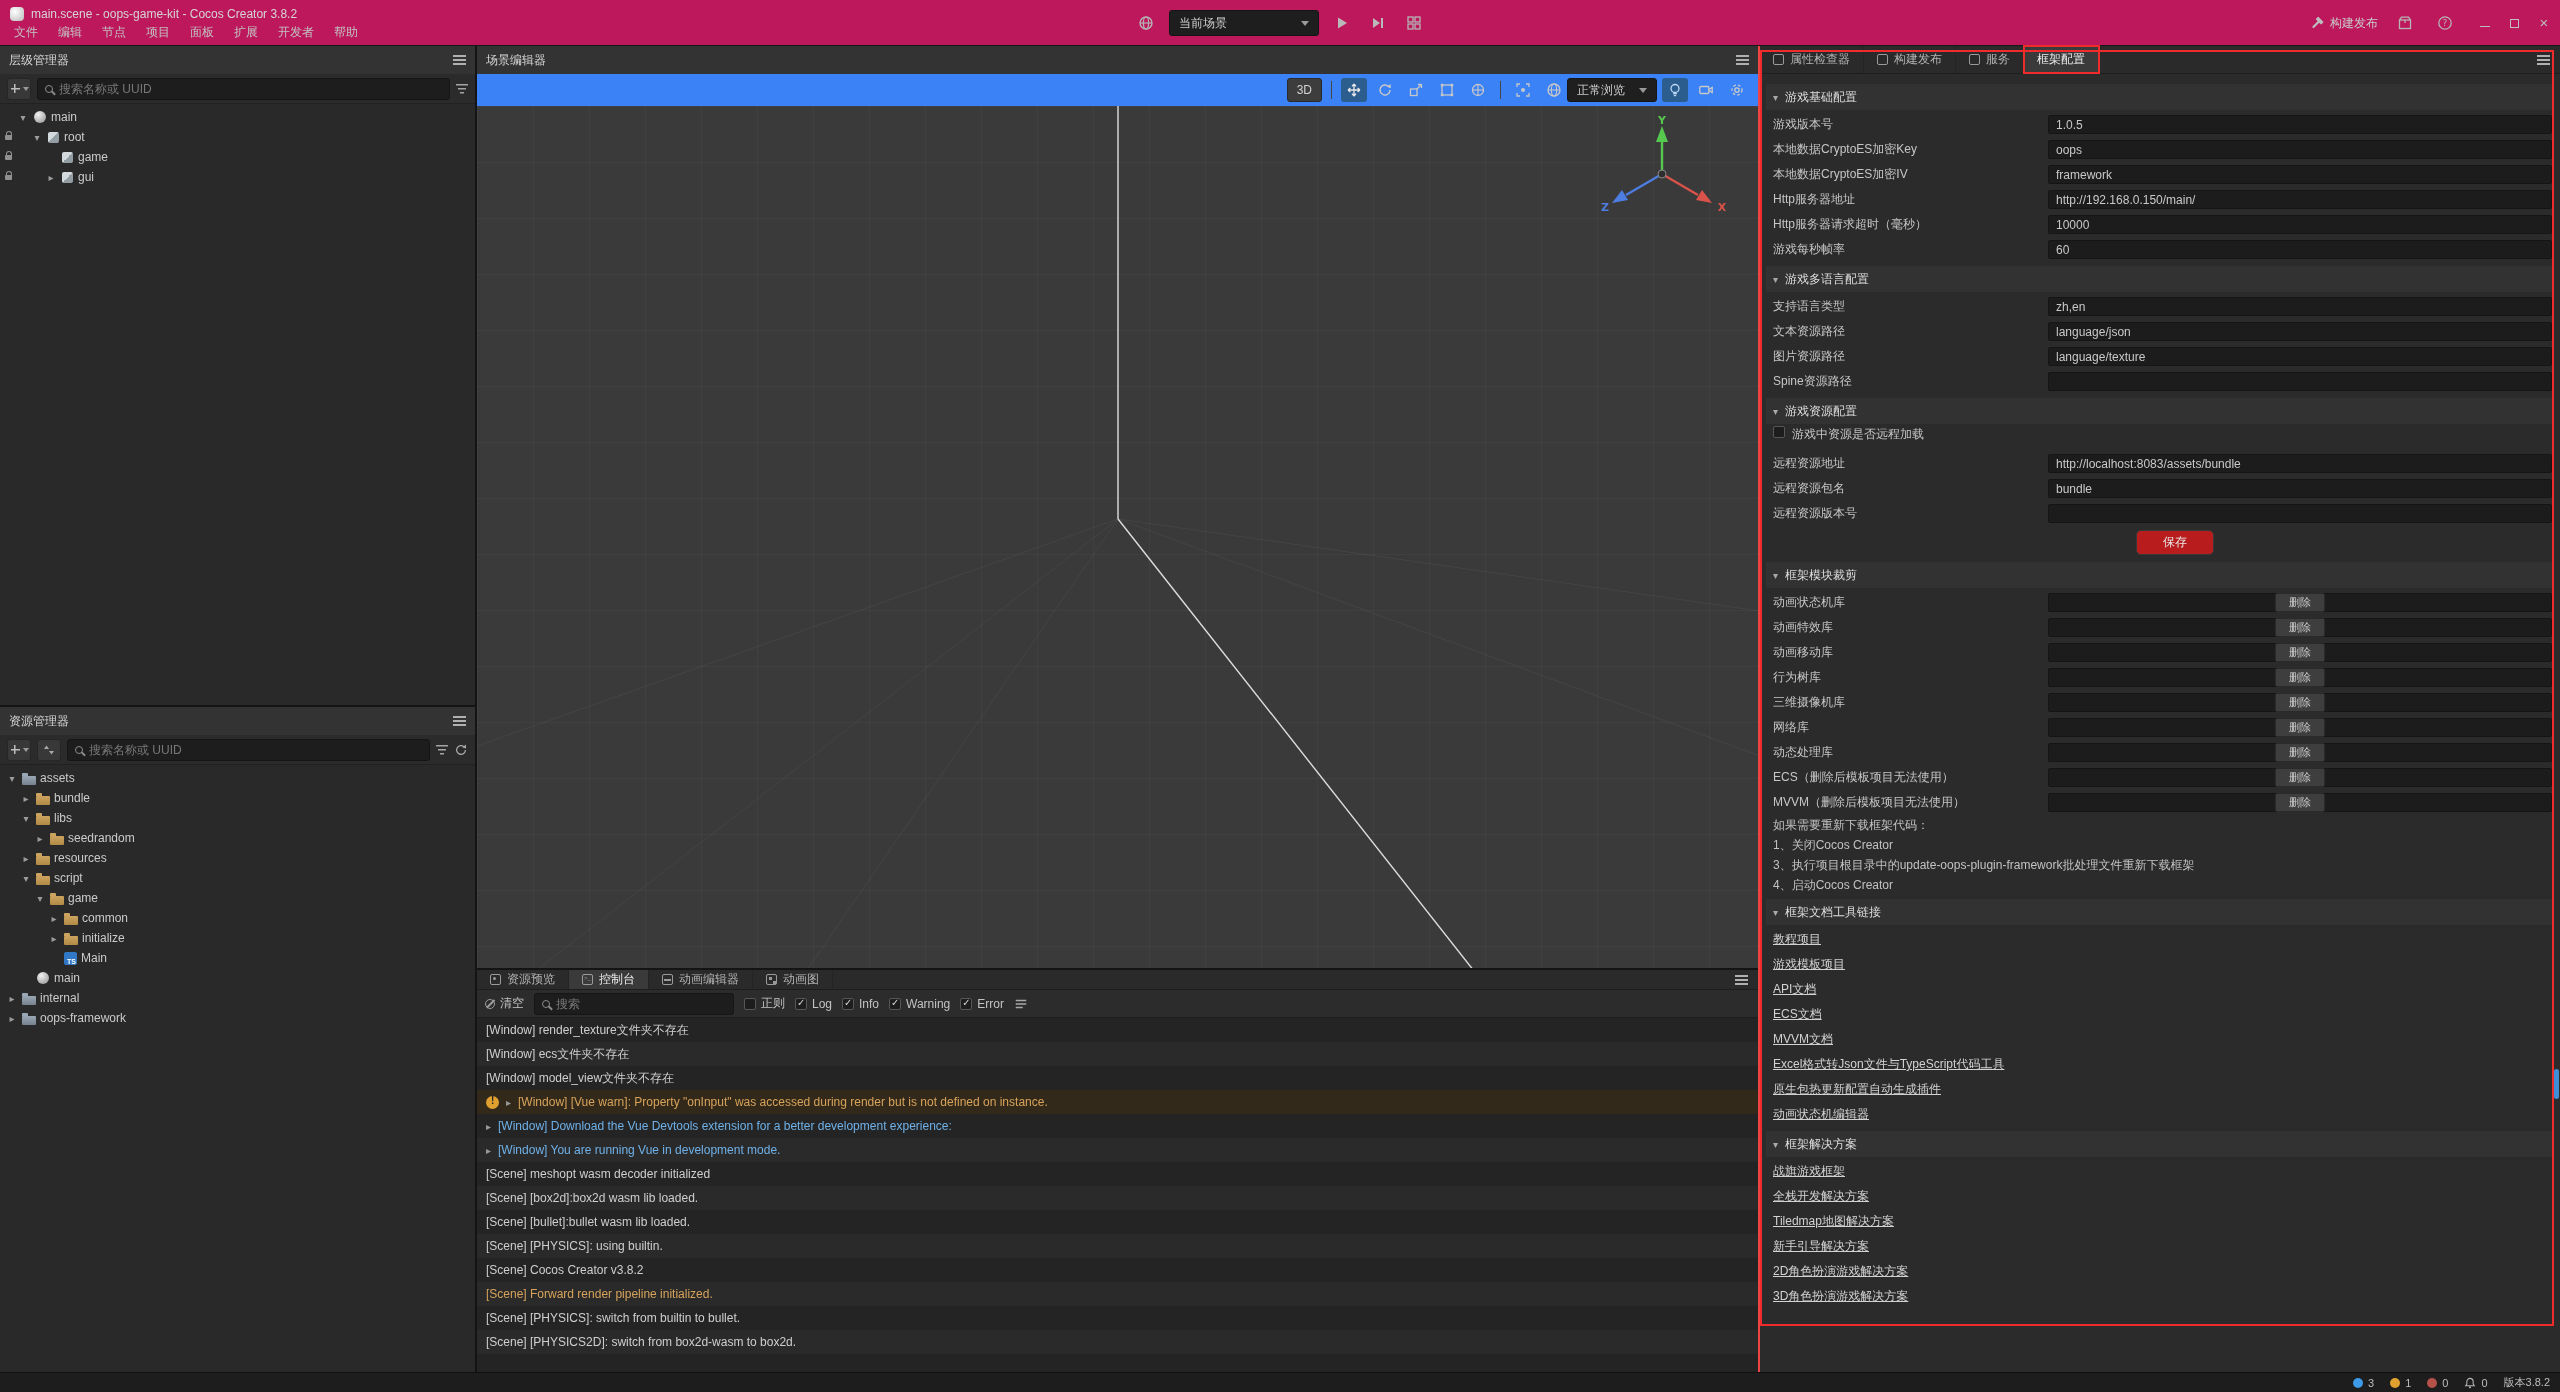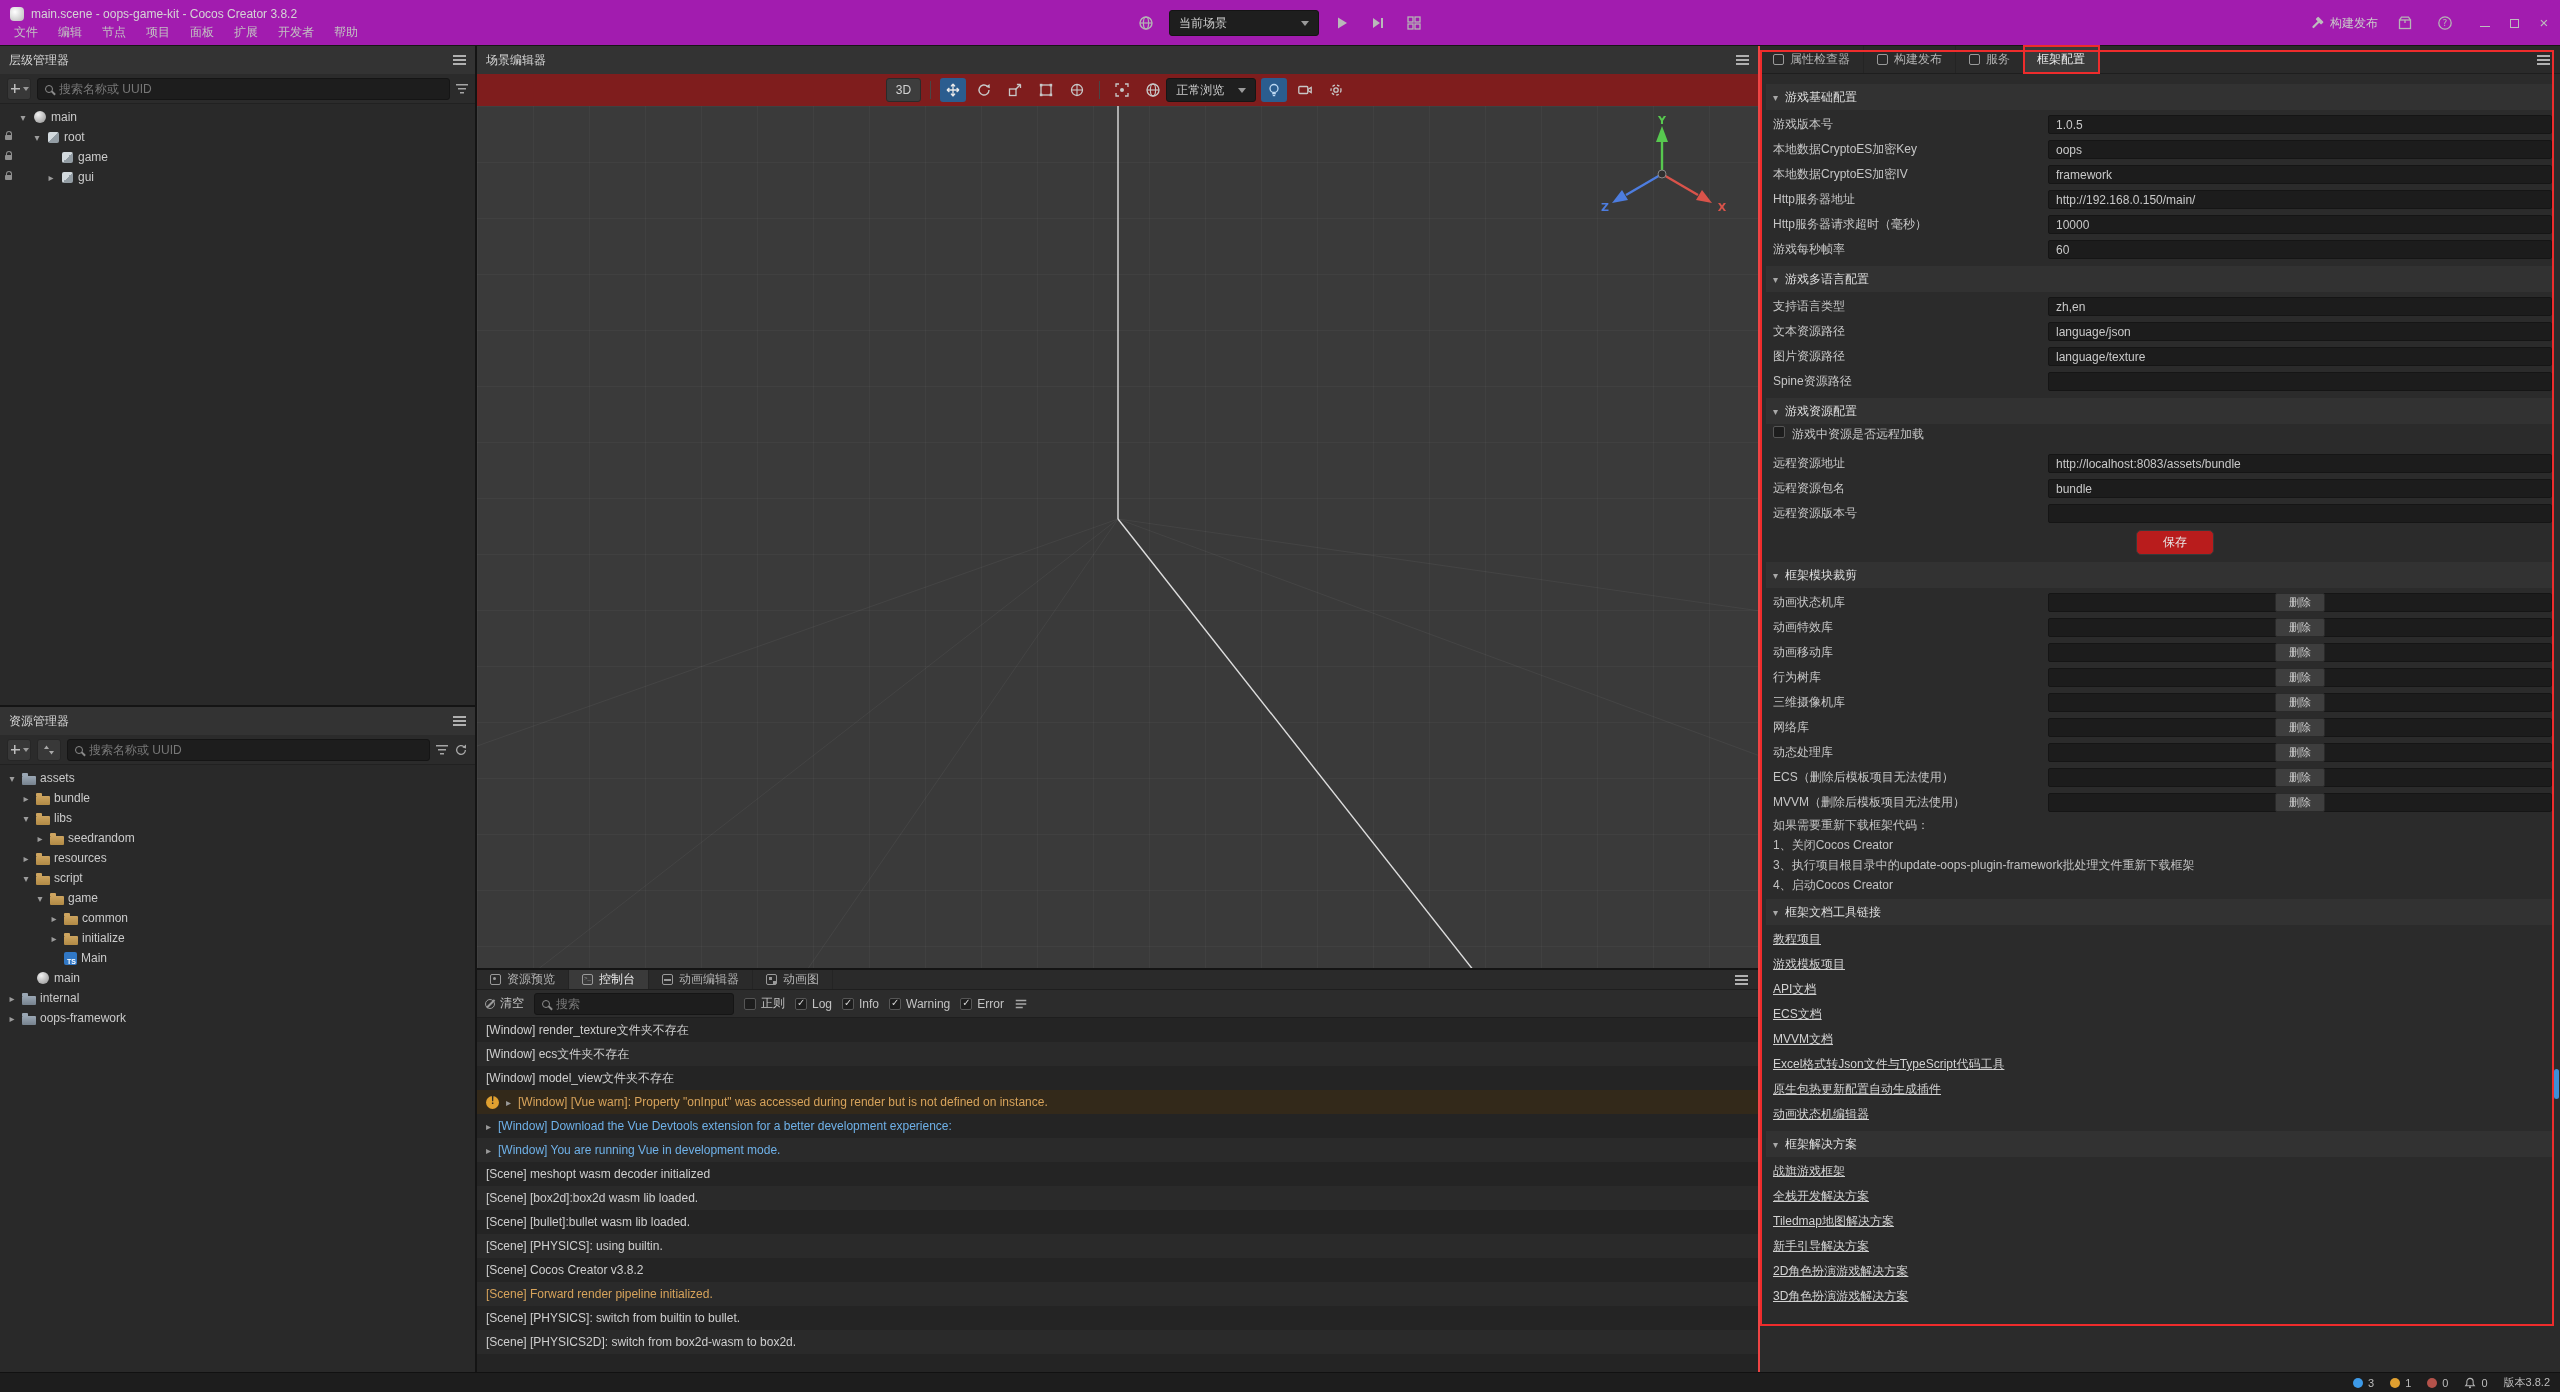--- a/index.html
+++ b/index.html
@@ -1,20 +1,20 @@
 <!DOCTYPE html>
 <html><head>
 <meta charset="utf-8">
 <style>
   *{margin:0;padding:0;box-sizing:border-box;font-family:"Liberation Sans","DejaVu Sans",sans-serif;}
   html,body{width:2560px;height:1392px;background:#1a1a1a;overflow:hidden;}
   .app{position:relative;width:2560px;height:1392px;display:flex;flex-direction:column;color:#c8c8c8;font-size:12px;}
 
   
-  .titlebar{height:46px;background:#a21caf;border-bottom:1px solid #171717;position:relative;flex:0 0 auto;}
+  .titlebar{height:46px;background:#be185d;border-bottom:1px solid #171717;position:relative;flex:0 0 auto;}
   .tb-left{position:absolute;left:0;top:0;height:46px;display:flex;flex-direction:column;justify-content:center;}
   .title-row{display:flex;align-items:center;gap:7px;padding:3px 0 1px 10px;color:#d5d5d5;font-size:12px;}
   .app-icon{width:14px;height:14px;border-radius:4px;background:radial-gradient(circle at 35% 35%,#ffffff,#b9b9b9);}
   .menubar{display:flex;padding-left:4px;}
   .menu-item{padding:2px 10px;color:#c2c2c2;cursor:default;}
   .tb-center{position:absolute;left:50%;top:0;transform:translateX(-50%);height:46px;display:flex;align-items:center;gap:10px;}
   .tb-right{position:absolute;right:0;top:0;height:46px;display:flex;align-items:center;gap:14px;padding-right:10px;}
   .scene-select{height:26px;min-width:150px;background:#1e1e1e;border:1px solid #141414;border-radius:3px;display:flex;align-items:center;justify-content:space-between;padding:0 9px;color:#cfcfcf;}
   .caret{width:0;height:0;border-left:4px solid transparent;border-right:4px solid transparent;border-top:5px solid #9a9a9a;}
   .ibtn{width:26px;height:26px;display:flex;align-items:center;justify-content:center;border-radius:3px;background:transparent;border:none;cursor:pointer;}
@@ -62,21 +62,21 @@
   .i-db .t-ico{background:linear-gradient(#9aa7b4,#76828e);height:9px;margin-top:4px;border-radius:1px;}
   .i-db .t-ico::before{content:"";position:absolute;top:-3px;left:0;width:6px;height:3px;background:#9aa7b4;border-radius:1px 1px 0 0;}
   .i-node .t-ico{width:11px;height:11px;margin:1px;border-radius:2px;background:linear-gradient(135deg,#d3dade 50%,#939da4 50%);}
   .i-scene .t-ico{width:12px;height:12px;margin:1px;border-radius:50%;background:radial-gradient(circle at 35% 30%,#f2f2f2,#8e8e8e);}
   .i-ts .t-ico{width:13px;height:13px;background:#3178c6;border-radius:2px;}
   .i-ts .t-ico::after{content:"TS";position:absolute;right:1px;bottom:0;font-size:7px;font-weight:bold;color:#fff;}
   .t-label{white-space:nowrap;overflow:hidden;text-overflow:ellipsis;color:#cbcbcb;}
 
   
   .scene-panel{height:924px;flex:0 0 auto;display:flex;flex-direction:column;border-bottom:2px solid #141414;}
-  .scene-toolbar{height:32px;background:#7f1d1d;display:flex;align-items:center;justify-content:center;padding:0 8px;flex:0 0 auto;}
+  .scene-toolbar{height:32px;background:#3b82f6;display:flex;align-items:center;justify-content:flex-end;padding:0 8px;flex:0 0 auto;}
   .st-left,.st-right{display:flex;align-items:center;gap:5px;}
   .tgl{width:26px;height:24px;display:flex;align-items:center;justify-content:center;border-radius:3px;background:transparent;border:none;cursor:pointer;}
   .tgl.sel{background:#2b5d8f;}
   .mode3d{height:24px;padding:0 9px;background:#3d3d3d;border:1px solid #2a2a2a;border-radius:3px;color:#d2d2d2;font-size:12px;display:flex;align-items:center;cursor:pointer;}
   .vdiv{width:1px;height:18px;background:#474747;margin:0 4px;}
   .view-select{height:24px;background:#1f1f1f;border:1px solid #161616;border-radius:3px;display:flex;align-items:center;gap:14px;padding:0 9px;color:#cccccc;cursor:pointer;}
   .viewport{flex:1;position:relative;background-color:#3a3a3a;overflow:hidden;
     background-image:linear-gradient(rgba(255,255,255,.03) 1px,transparent 1px),linear-gradient(90deg,rgba(255,255,255,.03) 1px,transparent 1px);
     background-size:56px 56px;}
   .viewport svg.axes{position:absolute;inset:0;}

